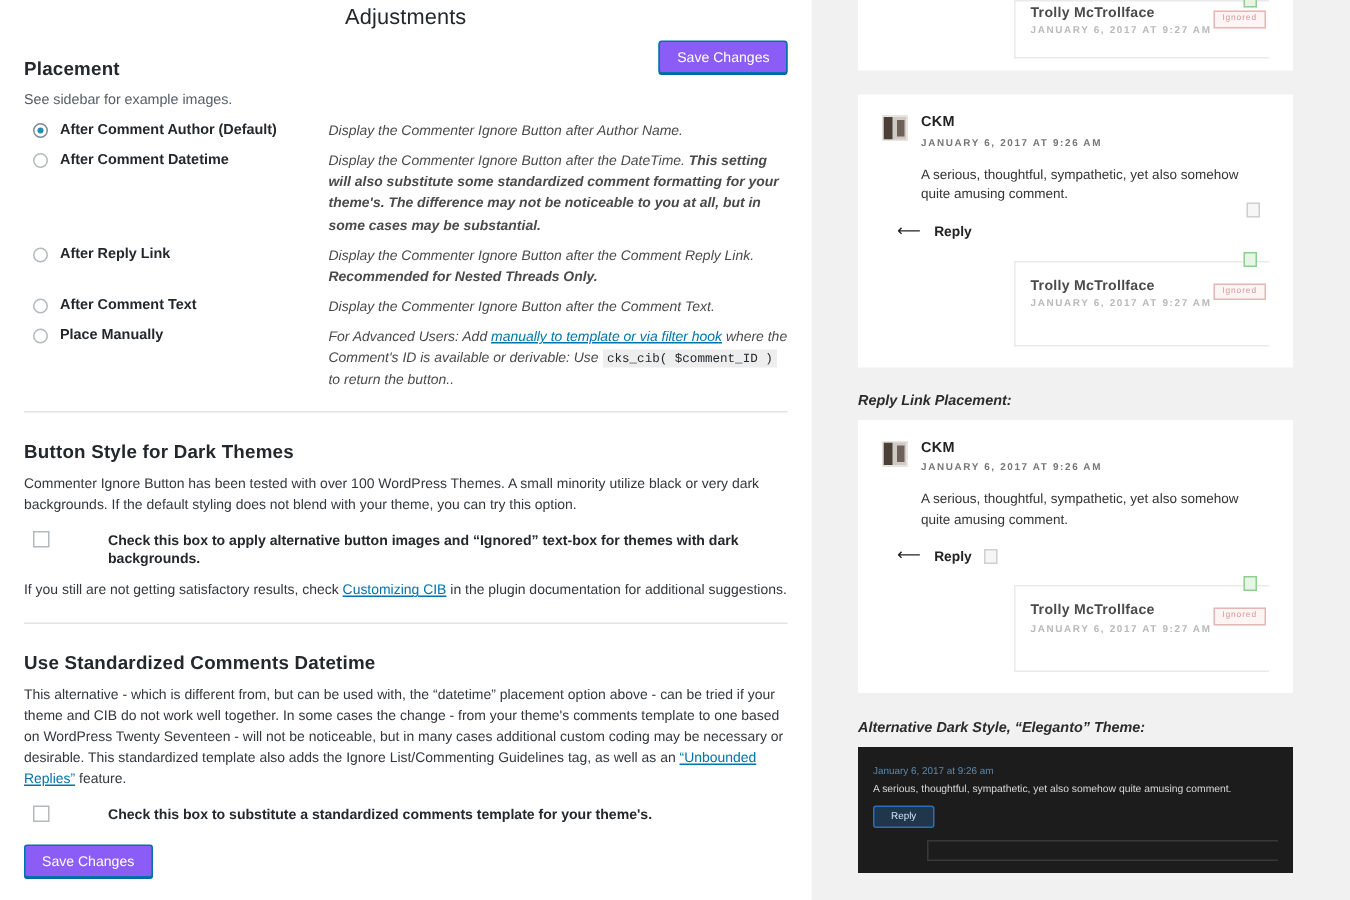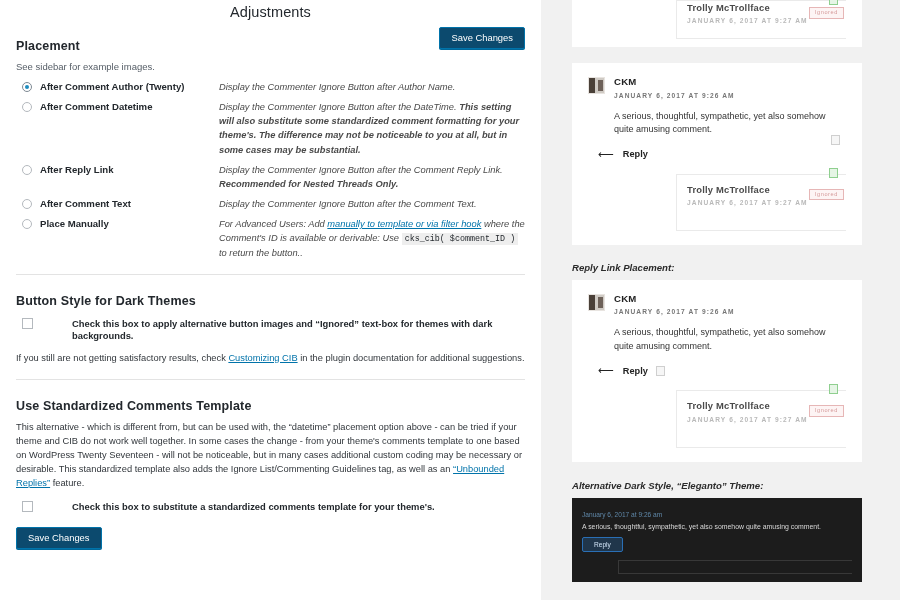--- a/index.html
+++ b/index.html
@@ -112,21 +112,21 @@
   .check-label {
     font-size: 9.4px;
     font-weight: 700;
     color: #23282d;
     line-height: 1.25;
   }
 
   
   .btn-primary {
     display: inline-block;
-    background: #0c4a6e;
+    background: #8b5cf6;
     color: #fff;
     font-size: 9.4px;
     padding: 5px 11px 6px 11px;
     border: 1px solid #0073aa;
     border-radius: 2px;
     cursor: pointer;
     line-height: 1;
     box-shadow: 0 1px 0 #006799;
   }
   .btn-save-top {
@@ -292,21 +292,21 @@
     <div class="btn-primary btn-save-top">Save Changes</div>
 
     <div class="content">
 
       <div class="section-head">Placement</div>
       <div class="helper-note">See sidebar for example images.</div>
 
       <div class="opt-row">
         <div class="opt-left">
           <span class="radio checked"></span>
-          <span class="opt-label">After Comment Author (Twenty)</span>
+          <span class="opt-label">After Comment Author (Default)</span>
         </div>
         <div class="opt-right opt-desc">Display the Commenter Ignore Button after Author Name.</div>
       </div>
 
       <div class="opt-row">
         <div class="opt-left">
           <span class="radio"></span>
           <span class="opt-label">After Comment Datetime</span>
         </div>
         <div class="opt-right opt-desc"><span>Display the Commenter Ignore Button after the DateTime. </span><span class="em">This setting will also substitute some standardized comment formatting for your theme's. The difference may not be noticeable to you at all, but in some cases may be substantial.</span></div>
@@ -332,29 +332,30 @@
         <div class="opt-left">
           <span class="radio"></span>
           <span class="opt-label">Place Manually</span>
         </div>
         <div class="opt-right opt-desc"><span>For Advanced Users: Add </span><a class="link" href="#">manually to template or via filter hook</a><span> where the Comment's ID is available or derivable: Use </span><code class="inline">cks_cib( $comment_ID )</code><span> to return the button..</span></div>
       </div>
 
       <div class="divider"></div>
 
       <div class="section-head">Button Style for Dark Themes</div>
+      <div class="para">Commenter Ignore Button has been tested with over 100 WordPress Themes. A small minority utilize black or very dark backgrounds. If the default styling does not blend with your theme, you can try this option.</div>
       <div class="check-row">
         <span class="checkbox"></span>
         <span class="check-label">Check this box to apply alternative button images and “Ignored” text-box for themes with dark backgrounds.</span>
       </div>
       <div class="para"><span>If you still are not getting satisfactory results, check </span><a class="link" href="#">Customizing CIB</a><span> in the plugin documentation for additional suggestions.</span></div>
 
       <div class="divider"></div>
 
-      <div class="section-head">Use Standardized Comments Template</div>
+      <div class="section-head">Use Standardized Comments Datetime</div>
       <div class="para"><span>This alternative - which is different from, but can be used with, the “datetime” placement option above - can be tried if your theme and CIB do not work well together. In some cases the change - from your theme's comments template to one based on WordPress Twenty Seventeen - will not be noticeable, but in many cases additional custom coding may be necessary or desirable. This standardized template also adds the Ignore List/Commenting Guidelines tag, as well as an </span><a class="link" href="#">“Unbounded Replies”</a><span> feature.</span></div>
       <div class="check-row">
         <span class="checkbox"></span>
         <span class="check-label">Check this box to substitute a standardized comments template for your theme's.</span>
       </div>
 
       <div style="margin-top:14px;">
         <span class="btn-primary">Save Changes</span>
       </div>
 

